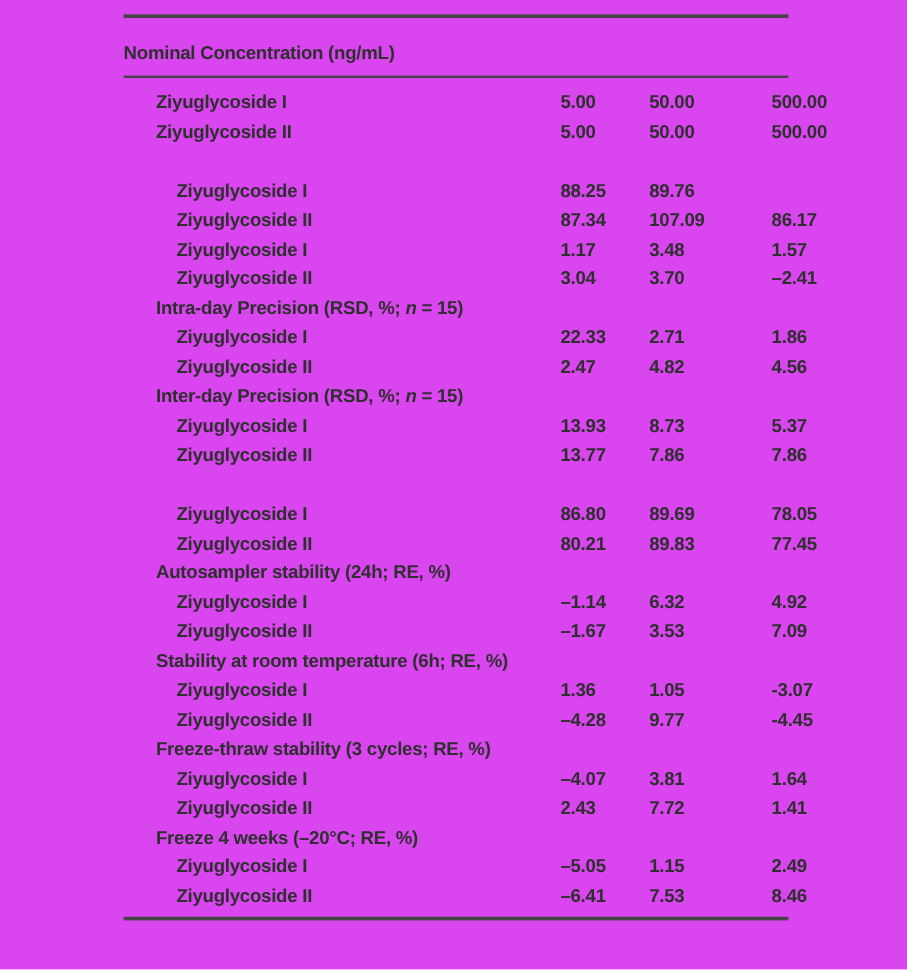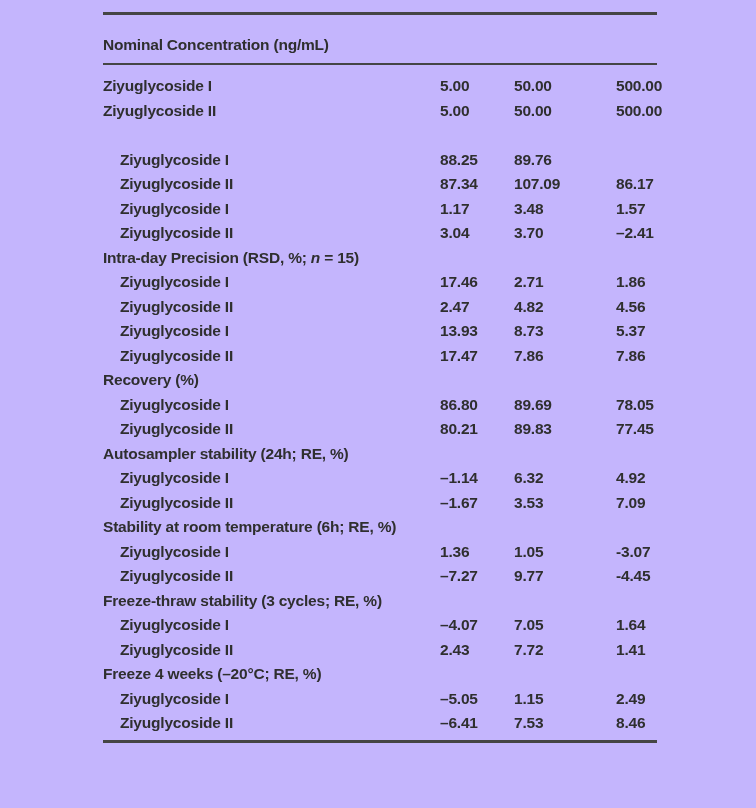--- a/index.html
+++ b/index.html
@@ -1,42 +1,42 @@
 <!DOCTYPE html>
 <html><head>
 <meta charset="utf-8">
 <style>
   * { box-sizing: border-box; }
   html, body { margin: 0; padding: 0; background: #ffffff; }
   .page {
     position: relative;
     width: 756px;
     height: 808px;
-    background: #c4b5fd;
+    background: #d946ef;
     font-family: "Liberation Sans", sans-serif;
     font-weight: 700;
     color: #2f2f2f;
   }
   .table {
     position: absolute;
     left: 103px;
     top: 12px;
     width: 554px;
   }
   .rule { background: #454545; }
   .rule.thick { height: 3px; }
   .rule.thin  { height: 2px; }
   .thead {
     padding: 20px 0 9px 0;
     font-size: 15.5px;
     letter-spacing: -0.2px;
     line-height: 19px;
     white-space: nowrap;
   }
-  .tbody { padding: 9px 0 4px 0; }
+  .tbody { padding: 9px 0 4px 0; margin-left: 27px; }
   .row {
     display: grid;
     grid-template-columns: 337px 74px 102px 41px;
     height: 24.5px;
     line-height: 24.5px;
     font-size: 15.5px;
     letter-spacing: -0.2px;
   }
   .row .label { white-space: nowrap; }
   .row.indent .label { padding-left: 17px; }
@@ -95,44 +95,49 @@
           <div class="val">–2.41</div>
         </div>
         <div class="row">
           <div class="label">Intra-day Precision (RSD, %; <i>n</i> = 15)</div>
           <div class="val"></div>
           <div class="val"></div>
           <div class="val"></div>
         </div>
         <div class="row indent">
           <div class="label">Ziyuglycoside I</div>
-          <div class="val">17.46</div>
+          <div class="val">22.33</div>
           <div class="val">2.71</div>
           <div class="val">1.86</div>
         </div>
         <div class="row indent">
           <div class="label">Ziyuglycoside II</div>
           <div class="val">2.47</div>
           <div class="val">4.82</div>
           <div class="val">4.56</div>
         </div>
+        <div class="row">
+          <div class="label">Inter-day Precision (RSD, %; <i>n</i> = 15)</div>
+          <div class="val"></div>
+          <div class="val"></div>
+          <div class="val"></div>
+        </div>
         <div class="row indent">
           <div class="label">Ziyuglycoside I</div>
           <div class="val">13.93</div>
           <div class="val">8.73</div>
           <div class="val">5.37</div>
         </div>
         <div class="row indent">
           <div class="label">Ziyuglycoside II</div>
-          <div class="val">17.47</div>
+          <div class="val">13.77</div>
           <div class="val">7.86</div>
           <div class="val">7.86</div>
         </div>
         <div class="row">
-          <div class="label">Recovery (%)</div>
           <div class="val"></div>
           <div class="val"></div>
           <div class="val"></div>
         </div>
         <div class="row indent">
           <div class="label">Ziyuglycoside I</div>
           <div class="val">86.80</div>
           <div class="val">89.69</div>
           <div class="val">78.05</div>
         </div>
@@ -167,34 +172,34 @@
           <div class="val"></div>
         </div>
         <div class="row indent">
           <div class="label">Ziyuglycoside I</div>
           <div class="val">1.36</div>
           <div class="val">1.05</div>
           <div class="val">-3.07</div>
         </div>
         <div class="row indent">
           <div class="label">Ziyuglycoside II</div>
-          <div class="val">–7.27</div>
+          <div class="val">–4.28</div>
           <div class="val">9.77</div>
           <div class="val">-4.45</div>
         </div>
         <div class="row">
           <div class="label">Freeze-thraw stability (3 cycles; RE, %)</div>
           <div class="val"></div>
           <div class="val"></div>
           <div class="val"></div>
         </div>
         <div class="row indent">
           <div class="label">Ziyuglycoside I</div>
           <div class="val">–4.07</div>
-          <div class="val">7.05</div>
+          <div class="val">3.81</div>
           <div class="val">1.64</div>
         </div>
         <div class="row indent">
           <div class="label">Ziyuglycoside II</div>
           <div class="val">2.43</div>
           <div class="val">7.72</div>
           <div class="val">1.41</div>
         </div>
         <div class="row">
           <div class="label">Freeze 4 weeks (–20°C; RE, %)</div>

